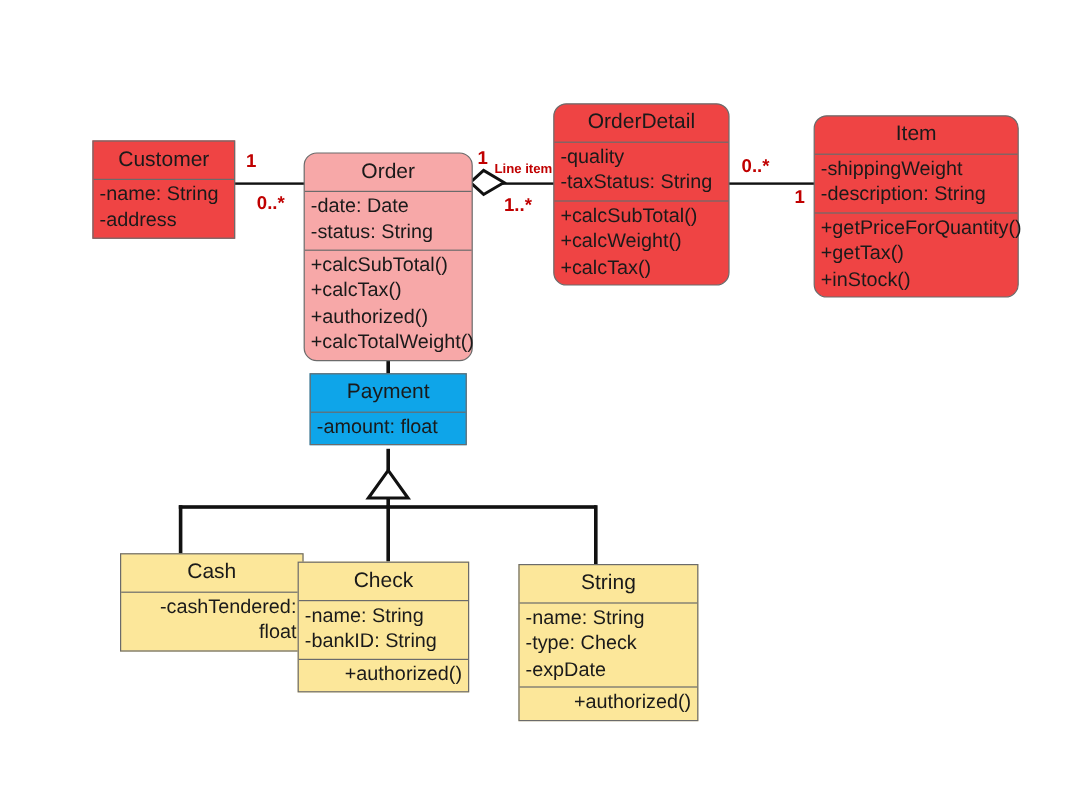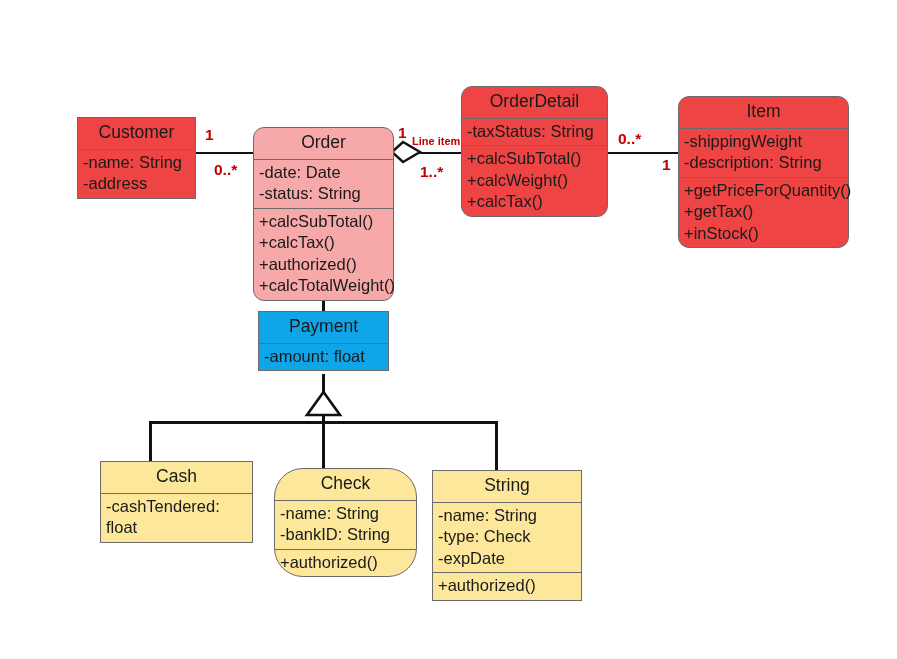--- a/index.html
+++ b/index.html
@@ -45,21 +45,21 @@
     padding: 2px 5px 3px 5px;
   }
   .cls-section .row {
     font-size: 16.5px;
     color: #1a1a1a;
     line-height: 1.30;
     white-space: nowrap;
     text-align: left;
   }
   .cls-section.center .row {
-    text-align: left;
+    text-align: right;
   }
   
   .fill-green   { background: #ef4444; }
   .fill-pink    { background: #f7a8a8; }
   .fill-blue    { background: #0ea5e9; }
   .fill-yellow  { background: #fce79a; }
 
   
   .line {
     position: absolute;
@@ -154,20 +154,21 @@
       <div class="row">+calcSubTotal()</div>
       <div class="row">+calcTax()</div>
       <div class="row">+authorized()</div>
       <div class="row">+calcTotalWeight()</div>
     </div>
   </div>
 
   <div class="uml-class rounded fill-green" style="left:461px; top:86px; width:147px;">
     <div class="cls-name">OrderDetail</div>
     <div class="cls-sep cls-section">
+      <div class="row">-quality</div>
       <div class="row">-taxStatus: String</div>
     </div>
     <div class="cls-sep cls-section">
       <div class="row">+calcSubTotal()</div>
       <div class="row">+calcWeight()</div>
       <div class="row">+calcTax()</div>
     </div>
   </div>
 
   <div class="uml-class rounded fill-green" style="left:678px; top:96px; width:171px;">
@@ -191,21 +192,21 @@
   </div>
 
   <div class="uml-class square fill-yellow" style="left:100px; top:461px; width:153px;">
     <div class="cls-name">Cash</div>
     <div class="cls-sep cls-section center">
       <div class="row">-cashTendered:</div>
       <div class="row">float</div>
     </div>
   </div>
 
-  <div class="uml-class square fill-yellow" style="left:274px; top:468px; width:143px;border-radius:29px;">
+  <div class="uml-class square fill-yellow" style="left:248px; top:468px; width:143px;">
     <div class="cls-name">Check</div>
     <div class="cls-sep cls-section">
       <div class="row">-name: String</div>
       <div class="row">-bankID: String</div>
     </div>
     <div class="cls-sep cls-section center">
       <div class="row">+authorized()</div>
     </div>
   </div>
 

